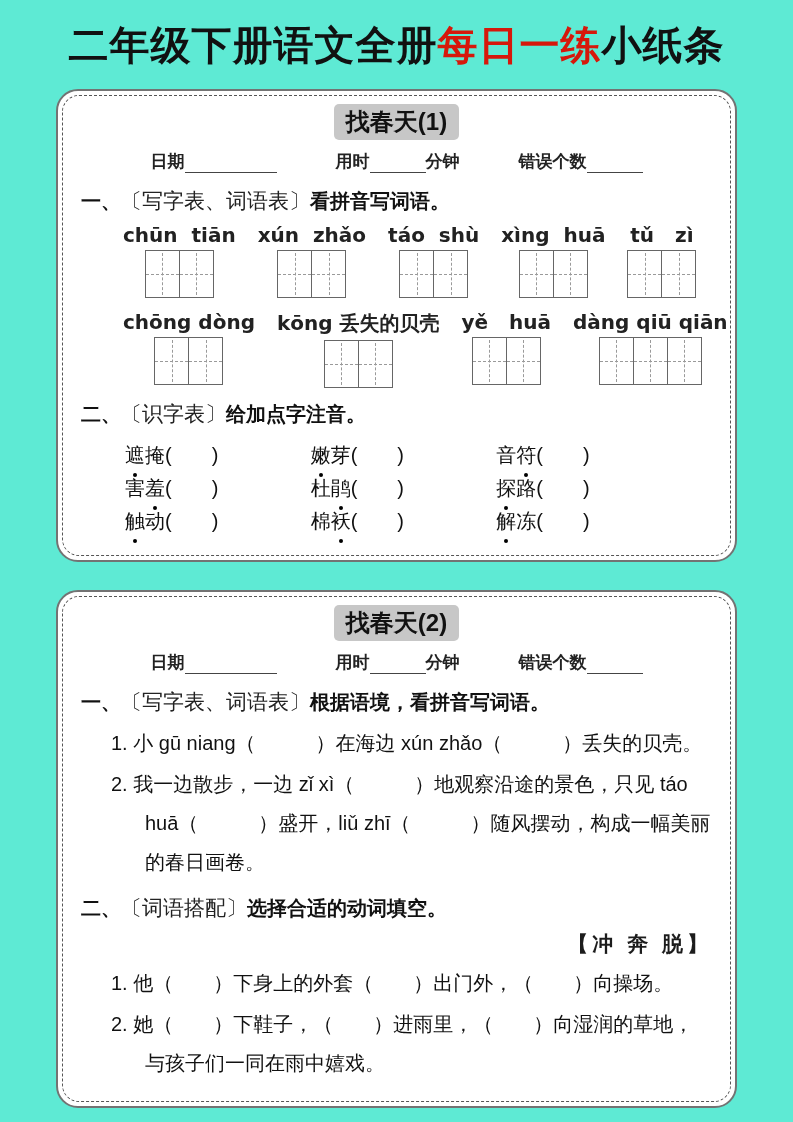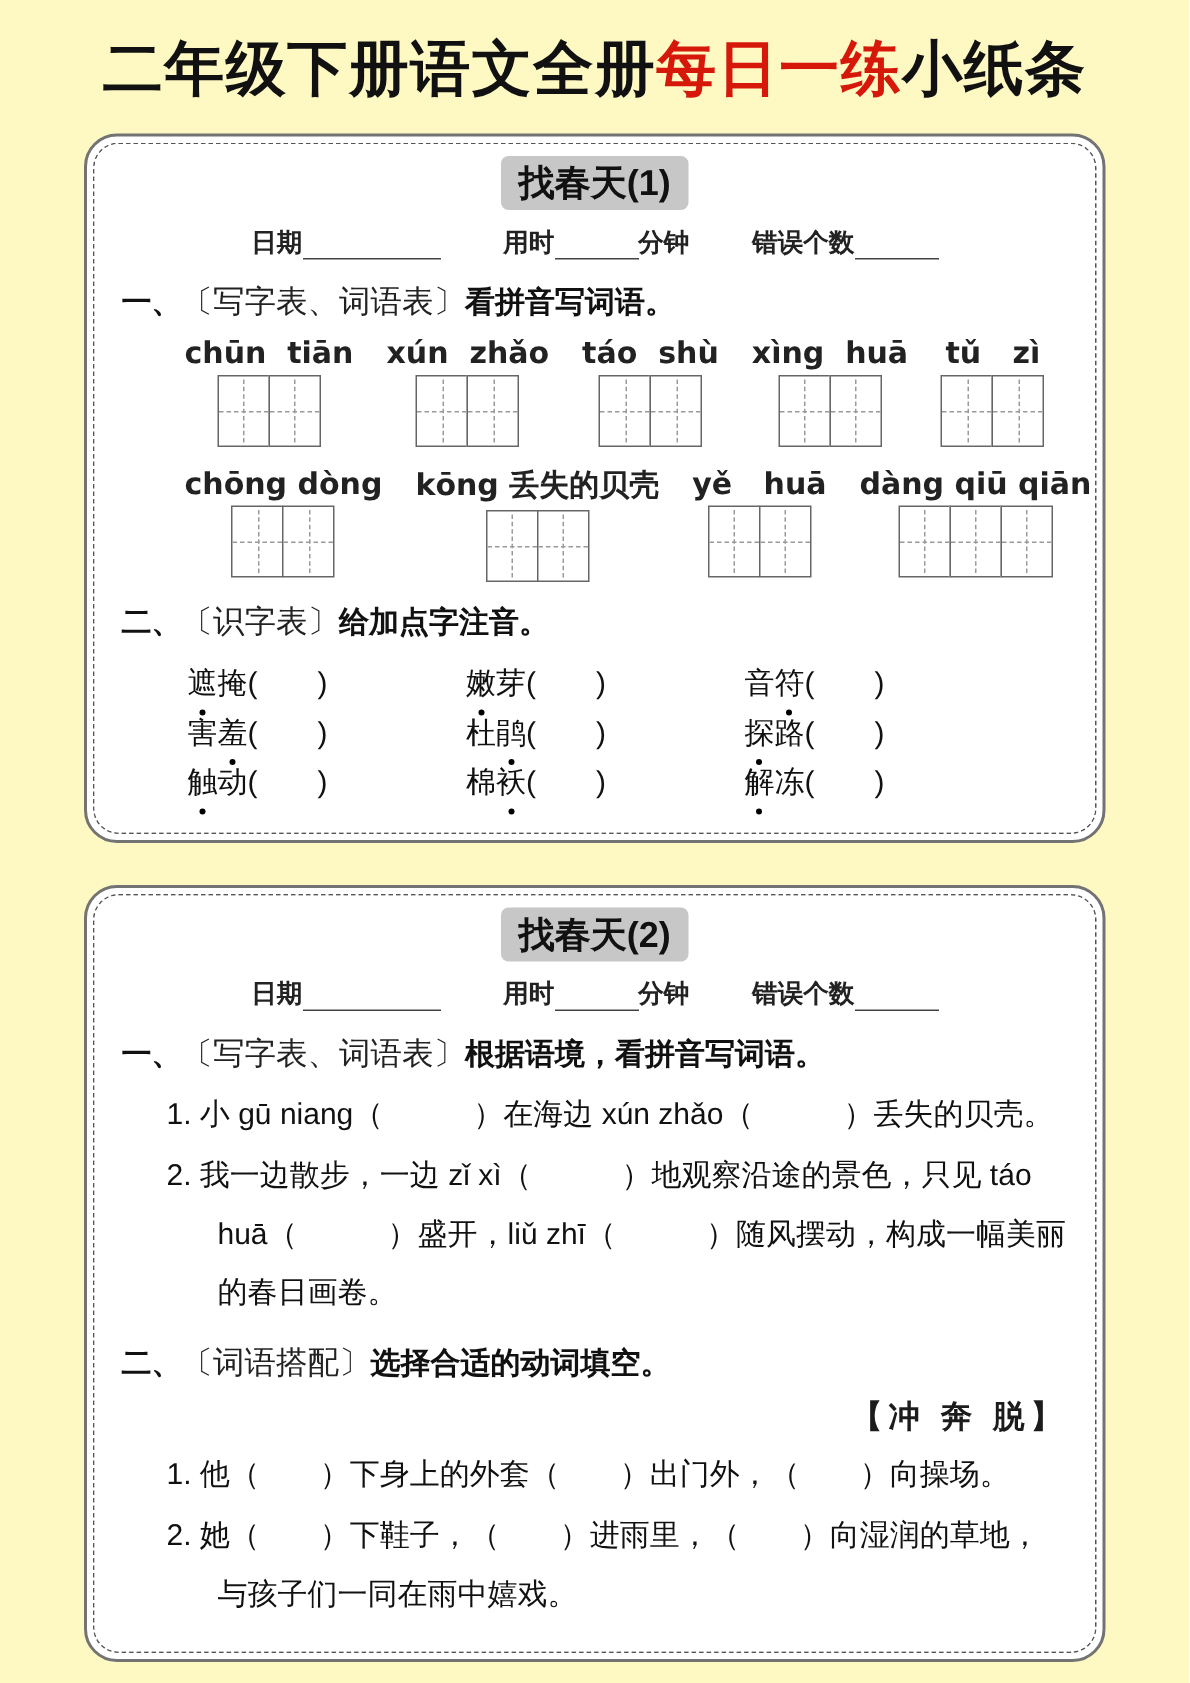--- a/index.html
+++ b/index.html
@@ -1,18 +1,18 @@
 <!DOCTYPE html>
 <html><head>
 <meta charset="utf-8">
 <style>
   * { margin:0; padding:0; box-sizing:border-box; }
   html,body { background:#ffffff; }
   .page {
-    width:793px; height:1122px; position:relative; background:#fef9c3;
+    width:793px; height:1122px; position:relative; background:#5eead4;
     font-family:"Liberation Sans", sans-serif; color:#1c1c1c; overflow:hidden;
   }
   
   .main-title {
     text-align:center; font-size:40px; font-weight:900;
     padding-top:18px; letter-spacing:1px; color:#111;
     font-family:"Liberation Sans", sans-serif;
   }
   .main-title .red { color:#d6180b; }
   
@@ -28,21 +28,21 @@
     min-height:455px;
   }
   .badge {
     display:block; width:max-content; margin:0 auto 8px auto;
     background:#c7c7c7; color:#111;
     font-size:24px; font-weight:bold;
     padding:2px 12px; border-radius:5px;
   }
   
   .meta {
-    display:flex; justify-content:center; gap:42px;
+    display:flex; justify-content:center; gap:59px;
     font-size:17px; font-weight:bold; color:#222;
     margin:10px 0 14px 0;
   }
   .meta-item { display:flex; align-items:flex-end; }
   .u-line { display:inline-block; border-bottom:1.5px solid #444; height:18px; }
   .u-long { width:92px; }
   .u-short { width:56px; }
   
   .sec-head { font-size:20px; margin:8px 0 8px 0; color:#111; }
   .b { font-weight:bold; }

